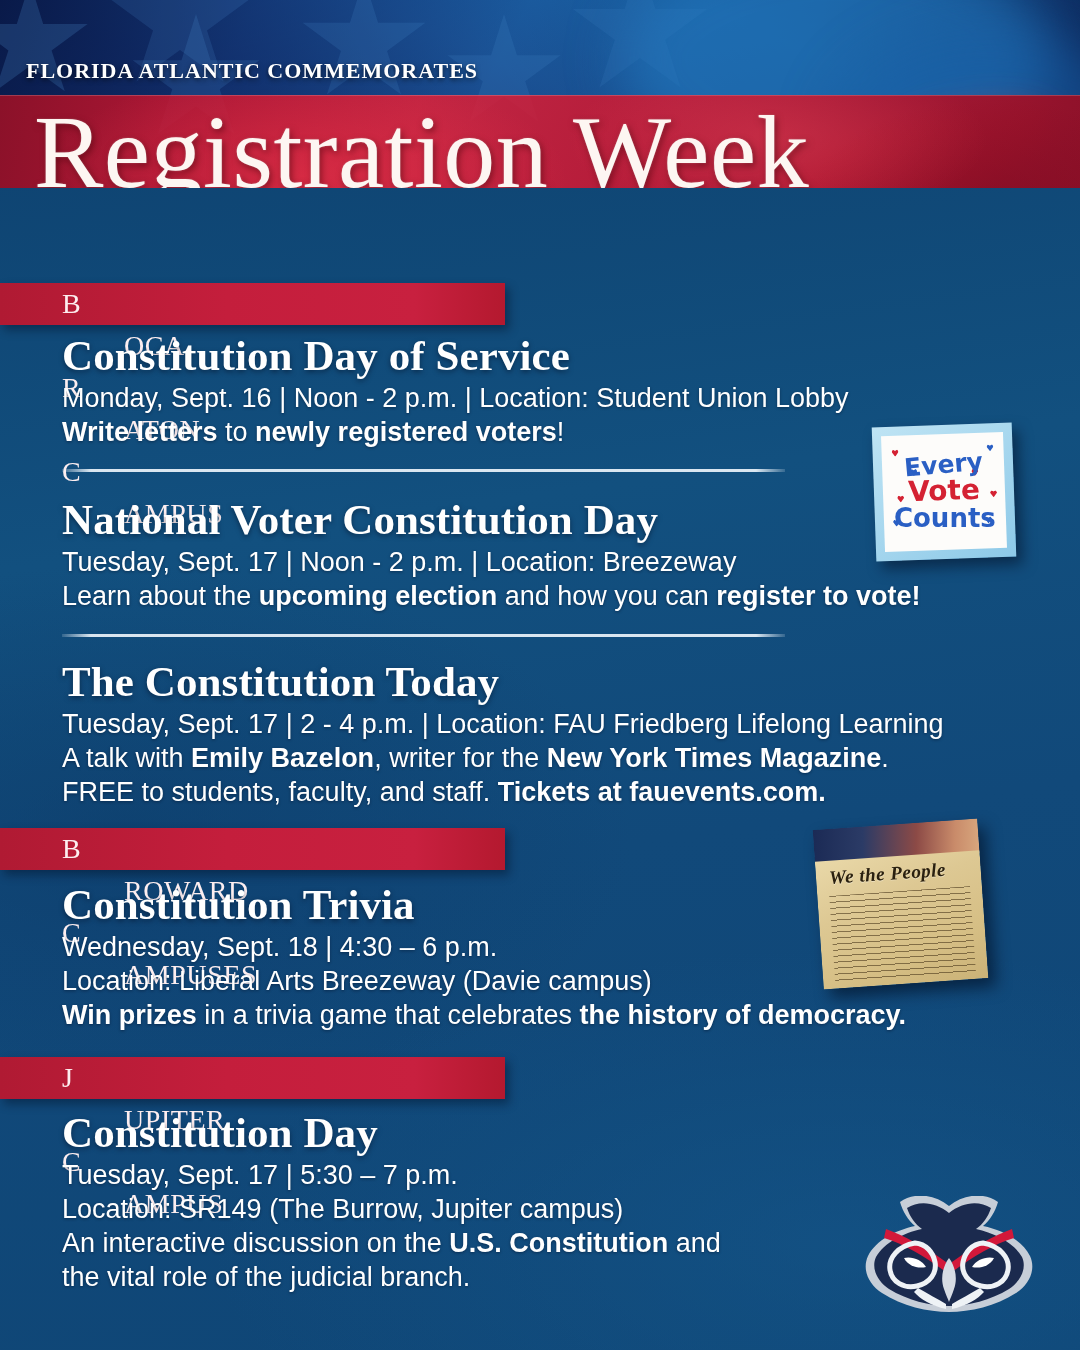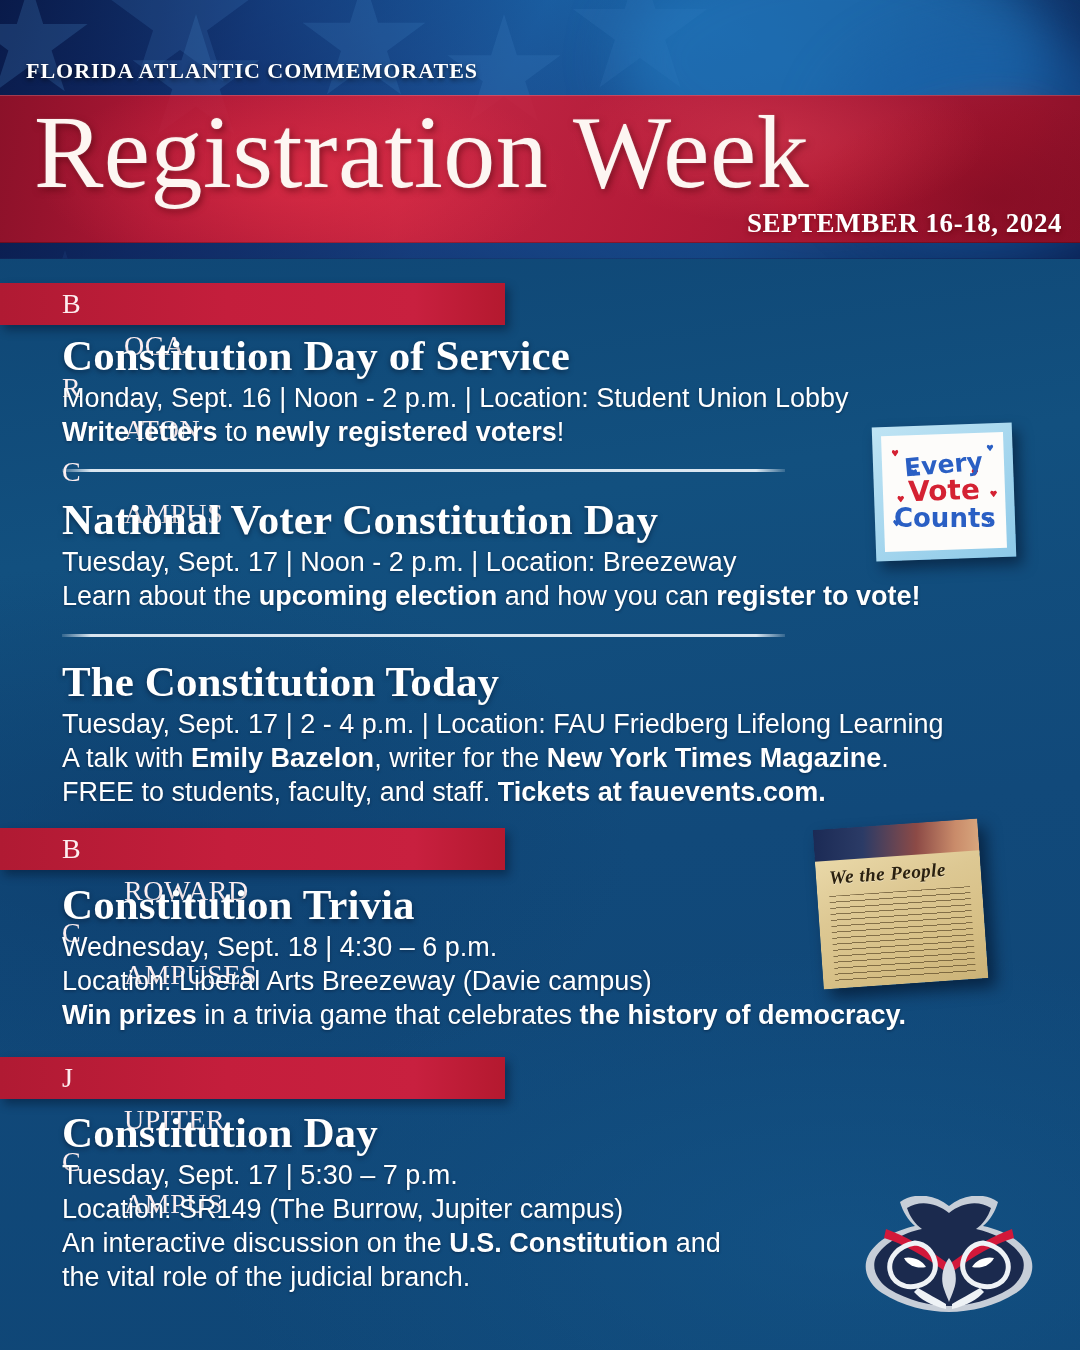--- a/index.html
+++ b/index.html
@@ -10,21 +10,21 @@
   }
   .poster{
     position:relative;width:1080px;height:1350px;overflow:hidden;
     background:
       radial-gradient(ellipse 900px 420px at 78% 92%, rgba(21,88,140,.55) 0%, rgba(14,70,116,0) 70%),
       radial-gradient(ellipse 700px 380px at 12% 62%, rgba(12,58,104,.55) 0%, rgba(12,58,104,0) 72%),
       linear-gradient(172deg,#0d3f6d 0%, #12507f 38%, #11497a 62%, #0f4676 100%);
   }
 
   
-  .hero{position:absolute;left:0;top:0;width:1080px;height:259px;overflow:hidden;}
+  .hero{position:absolute;left:0;top:0;width:1080px;height:188px;overflow:hidden;}
   .hero-bg{
     position:absolute;inset:0;
     background:
       linear-gradient(118deg, rgba(8,24,70,.92) 0%, rgba(13,44,104,.55) 22%, rgba(22,92,160,.30) 45%, rgba(16,70,130,.55) 70%, rgba(10,30,80,.90) 100%),
       linear-gradient(205deg,#174f88 0%,#1b63a6 26%,#1d4f92 48%,#16306e 72%,#101f52 100%);
   }
   .star{position:absolute;background:rgba(80,150,215,.40);
     clip-path:polygon(50% 0%,61% 35%,98% 35%,68% 57%,79% 91%,50% 70%,21% 91%,32% 57%,2% 35%,39% 35%);}
   .stripe-soft{position:absolute;border-radius:50%;filter:blur(26px);}
   .quill{position:absolute;border-radius:50%;filter:blur(14px);}

